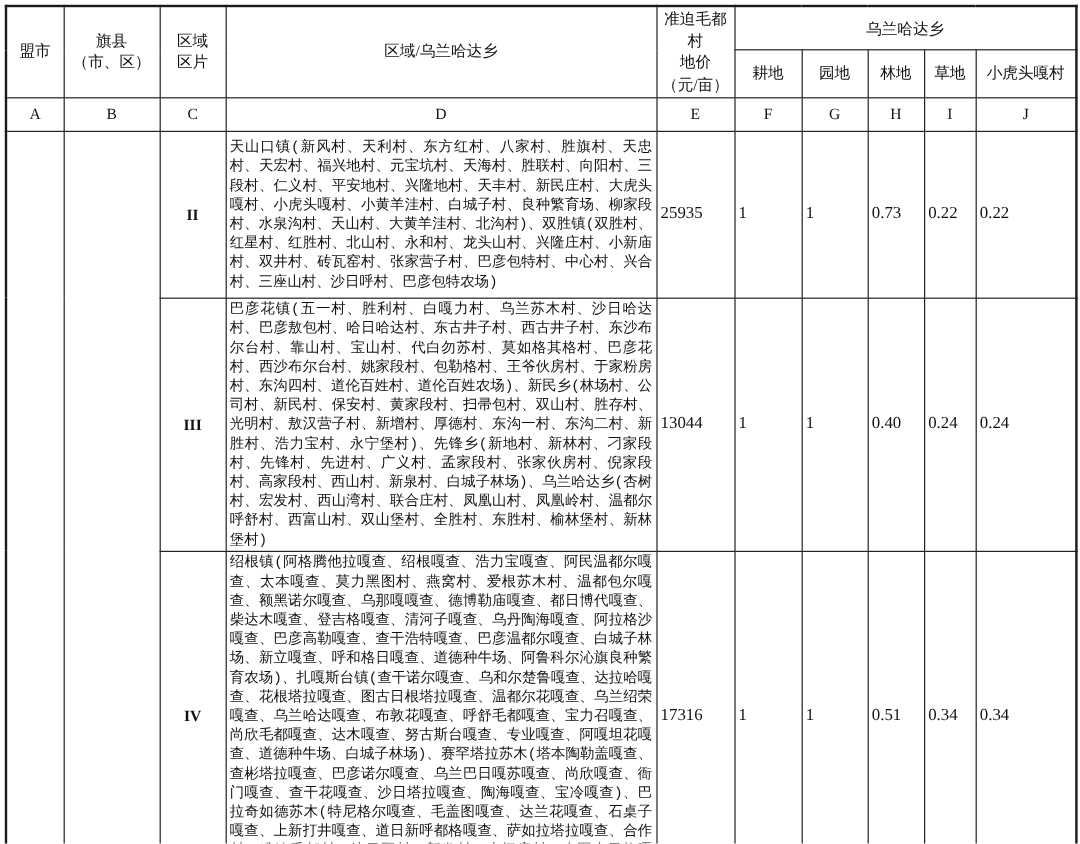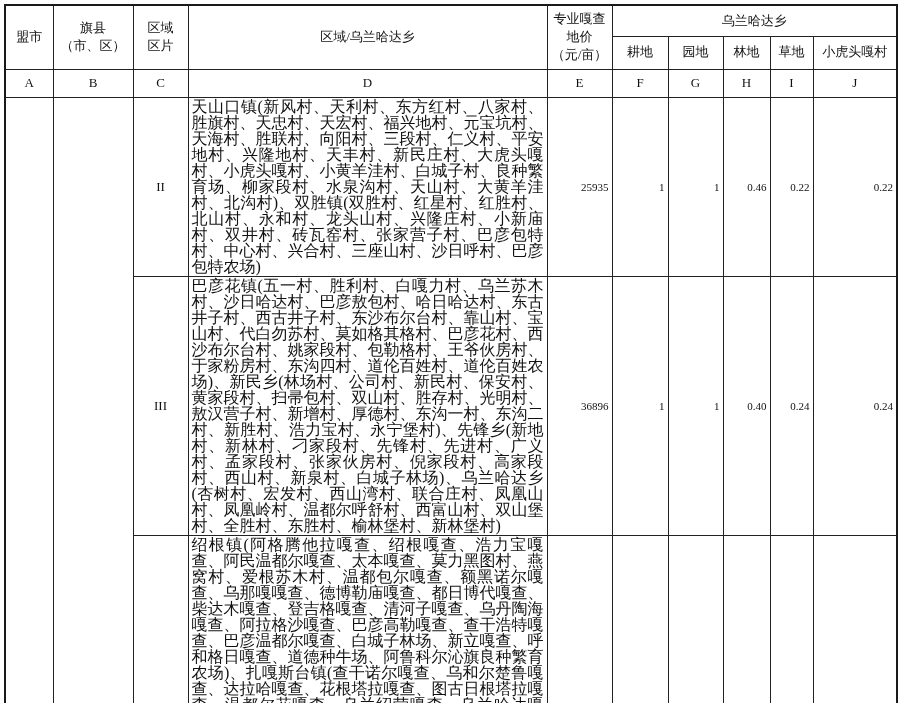--- a/index.html
+++ b/index.html
@@ -46,33 +46,35 @@
     font-weight: normal;
   }
   
   tr.zone-row-2 { height: 139px; }
   tr.zone-row-3 { height: 193px; }
   tr.zone-row-4 { height: 270px; }
   td.zone {
     text-align: center;
     vertical-align: middle;
     font-size: 13px;
+    font-weight: bold;
   }
   td.desc {
     text-align: justify;
     vertical-align: middle;
-    font-size: 16px;
+    font-size: 12px;
     line-height: 16px;
     padding: 2px 5px;
     letter-spacing: 0;
+    font-family: Liberation Mono, monospace;
   }
   td.num {
-    text-align: right;
+    text-align: left;
     vertical-align: middle;
-    font-size: 11px;
+    font-size: 14px;
   }
   td.merged-empty { background: #fff; }
 </style>
 </head>
 <body>
 
 <div class="page">
   <table class="land-table">
     <colgroup>
       <col style="width:48px">
@@ -87,21 +89,21 @@
         <col style="width:84px">
     </colgroup>
     <thead>
       <tr class="group-row">
         <th class="hdr" rowspan="2">盟市</th>
         <th class="hdr" rowspan="2">旗县
 （市、区）</th>
         <th class="hdr" rowspan="2">区域
 区片</th>
         <th class="hdr" rowspan="2">区域/乌兰哈达乡</th>
-        <th class="hdr" rowspan="2">专业嘎查
+        <th class="hdr" rowspan="2">准迫毛都村
 地价
 （元/亩）</th>
         <th class="hdr" colspan="5">乌兰哈达乡</th>
       </tr>
       <tr class="sub-row">
         <th class="hdr">耕地</th>
         <th class="hdr">园地</th>
         <th class="hdr">林地</th>
         <th class="hdr">草地</th>
         <th class="hdr">小虎头嘎村</th>
@@ -121,28 +123,28 @@
     </thead>
     <tbody>
       <tr class="zone-row-2">
         <td class="merged-empty" rowspan="3"></td>
         <td class="merged-empty" rowspan="3"></td>
         <td class="zone">II</td>
         <td class="desc">天山口镇(新风村、天利村、东方红村、八家村、胜旗村、天忠村、天宏村、福兴地村、元宝坑村、天海村、胜联村、向阳村、三段村、仁义村、平安地村、兴隆地村、天丰村、新民庄村、大虎头嘎村、小虎头嘎村、小黄羊洼村、白城子村、良种繁育场、柳家段村、水泉沟村、天山村、大黄羊洼村、北沟村)、双胜镇(双胜村、红星村、红胜村、北山村、永和村、龙头山村、兴隆庄村、小新庙村、双井村、砖瓦窑村、张家营子村、巴彦包特村、中心村、兴合村、三座山村、沙日呼村、巴彦包特农场)</td>
         <td class="num">25935</td>
         <td class="num">1</td>
         <td class="num">1</td>
-        <td class="num">0.46</td>
+        <td class="num">0.73</td>
         <td class="num">0.22</td>
         <td class="num">0.22</td>
       </tr>
       <tr class="zone-row-3">
         <td class="zone">III</td>
         <td class="desc">巴彦花镇(五一村、胜利村、白嘎力村、乌兰苏木村、沙日哈达村、巴彦敖包村、哈日哈达村、东古井子村、西古井子村、东沙布尔台村、靠山村、宝山村、代白勿苏村、莫如格其格村、巴彦花村、西沙布尔台村、姚家段村、包勒格村、王爷伙房村、于家粉房村、东沟四村、道伦百姓村、道伦百姓农场)、新民乡(林场村、公司村、新民村、保安村、黄家段村、扫帚包村、双山村、胜存村、光明村、敖汉营子村、新增村、厚德村、东沟一村、东沟二村、新胜村、浩力宝村、永宁堡村)、先锋乡(新地村、新林村、刁家段村、先锋村、先进村、广义村、孟家段村、张家伙房村、倪家段村、高家段村、西山村、新泉村、白城子林场)、乌兰哈达乡(杏树村、宏发村、西山湾村、联合庄村、凤凰山村、凤凰岭村、温都尔呼舒村、西富山村、双山堡村、全胜村、东胜村、榆林堡村、新林堡村)</td>
-        <td class="num">36896</td>
+        <td class="num">13044</td>
         <td class="num">1</td>
         <td class="num">1</td>
         <td class="num">0.40</td>
         <td class="num">0.24</td>
         <td class="num">0.24</td>
       </tr>
       <tr class="zone-row-4">
         <td class="zone">IV</td>
         <td class="desc">绍根镇(阿格腾他拉嘎查、绍根嘎查、浩力宝嘎查、阿民温都尔嘎查、太本嘎查、莫力黑图村、燕窝村、爱根苏木村、温都包尔嘎查、额黑诺尔嘎查、乌那嘎嘎查、德博勒庙嘎查、都日博代嘎查、柴达木嘎查、登吉格嘎查、清河子嘎查、乌丹陶海嘎查、阿拉格沙嘎查、巴彦高勒嘎查、查干浩特嘎查、巴彦温都尔嘎查、白城子林场、新立嘎查、呼和格日嘎查、道德种牛场、阿鲁科尔沁旗良种繁育农场)、扎嘎斯台镇(查干诺尔嘎查、乌和尔楚鲁嘎查、达拉哈嘎查、花根塔拉嘎查、图古日根塔拉嘎查、温都尔花嘎查、乌兰绍荣嘎查、乌兰哈达嘎查、布敦花嘎查、呼舒毛都嘎查、宝力召嘎查、尚欣毛都嘎查、达木嘎查、努古斯台嘎查、专业嘎查、阿嘎坦花嘎查、道德种牛场、白城子林场)、赛罕塔拉苏木(塔本陶勒盖嘎查、查彬塔拉嘎查、巴彦诺尔嘎查、乌兰巴日嘎苏嘎查、尚欣嘎查、衙门嘎查、查干花嘎查、沙日塔拉嘎查、陶海嘎查、宝冷嘎查)、巴拉奇如德苏木(特尼格尔嘎查、毛盖图嘎查、达兰花嘎查、石桌子嘎查、上新打井嘎查、道日新呼都格嘎查、萨如拉塔拉嘎查、合作村、准迫毛都村、达日罕村、新发村、十间房村、南图古日格嘎查、巴润诺尔嘎查、通希嘎查、敦达诺尔嘎查、准诺尔嘎查)</td>
         <td class="num">17316</td>

